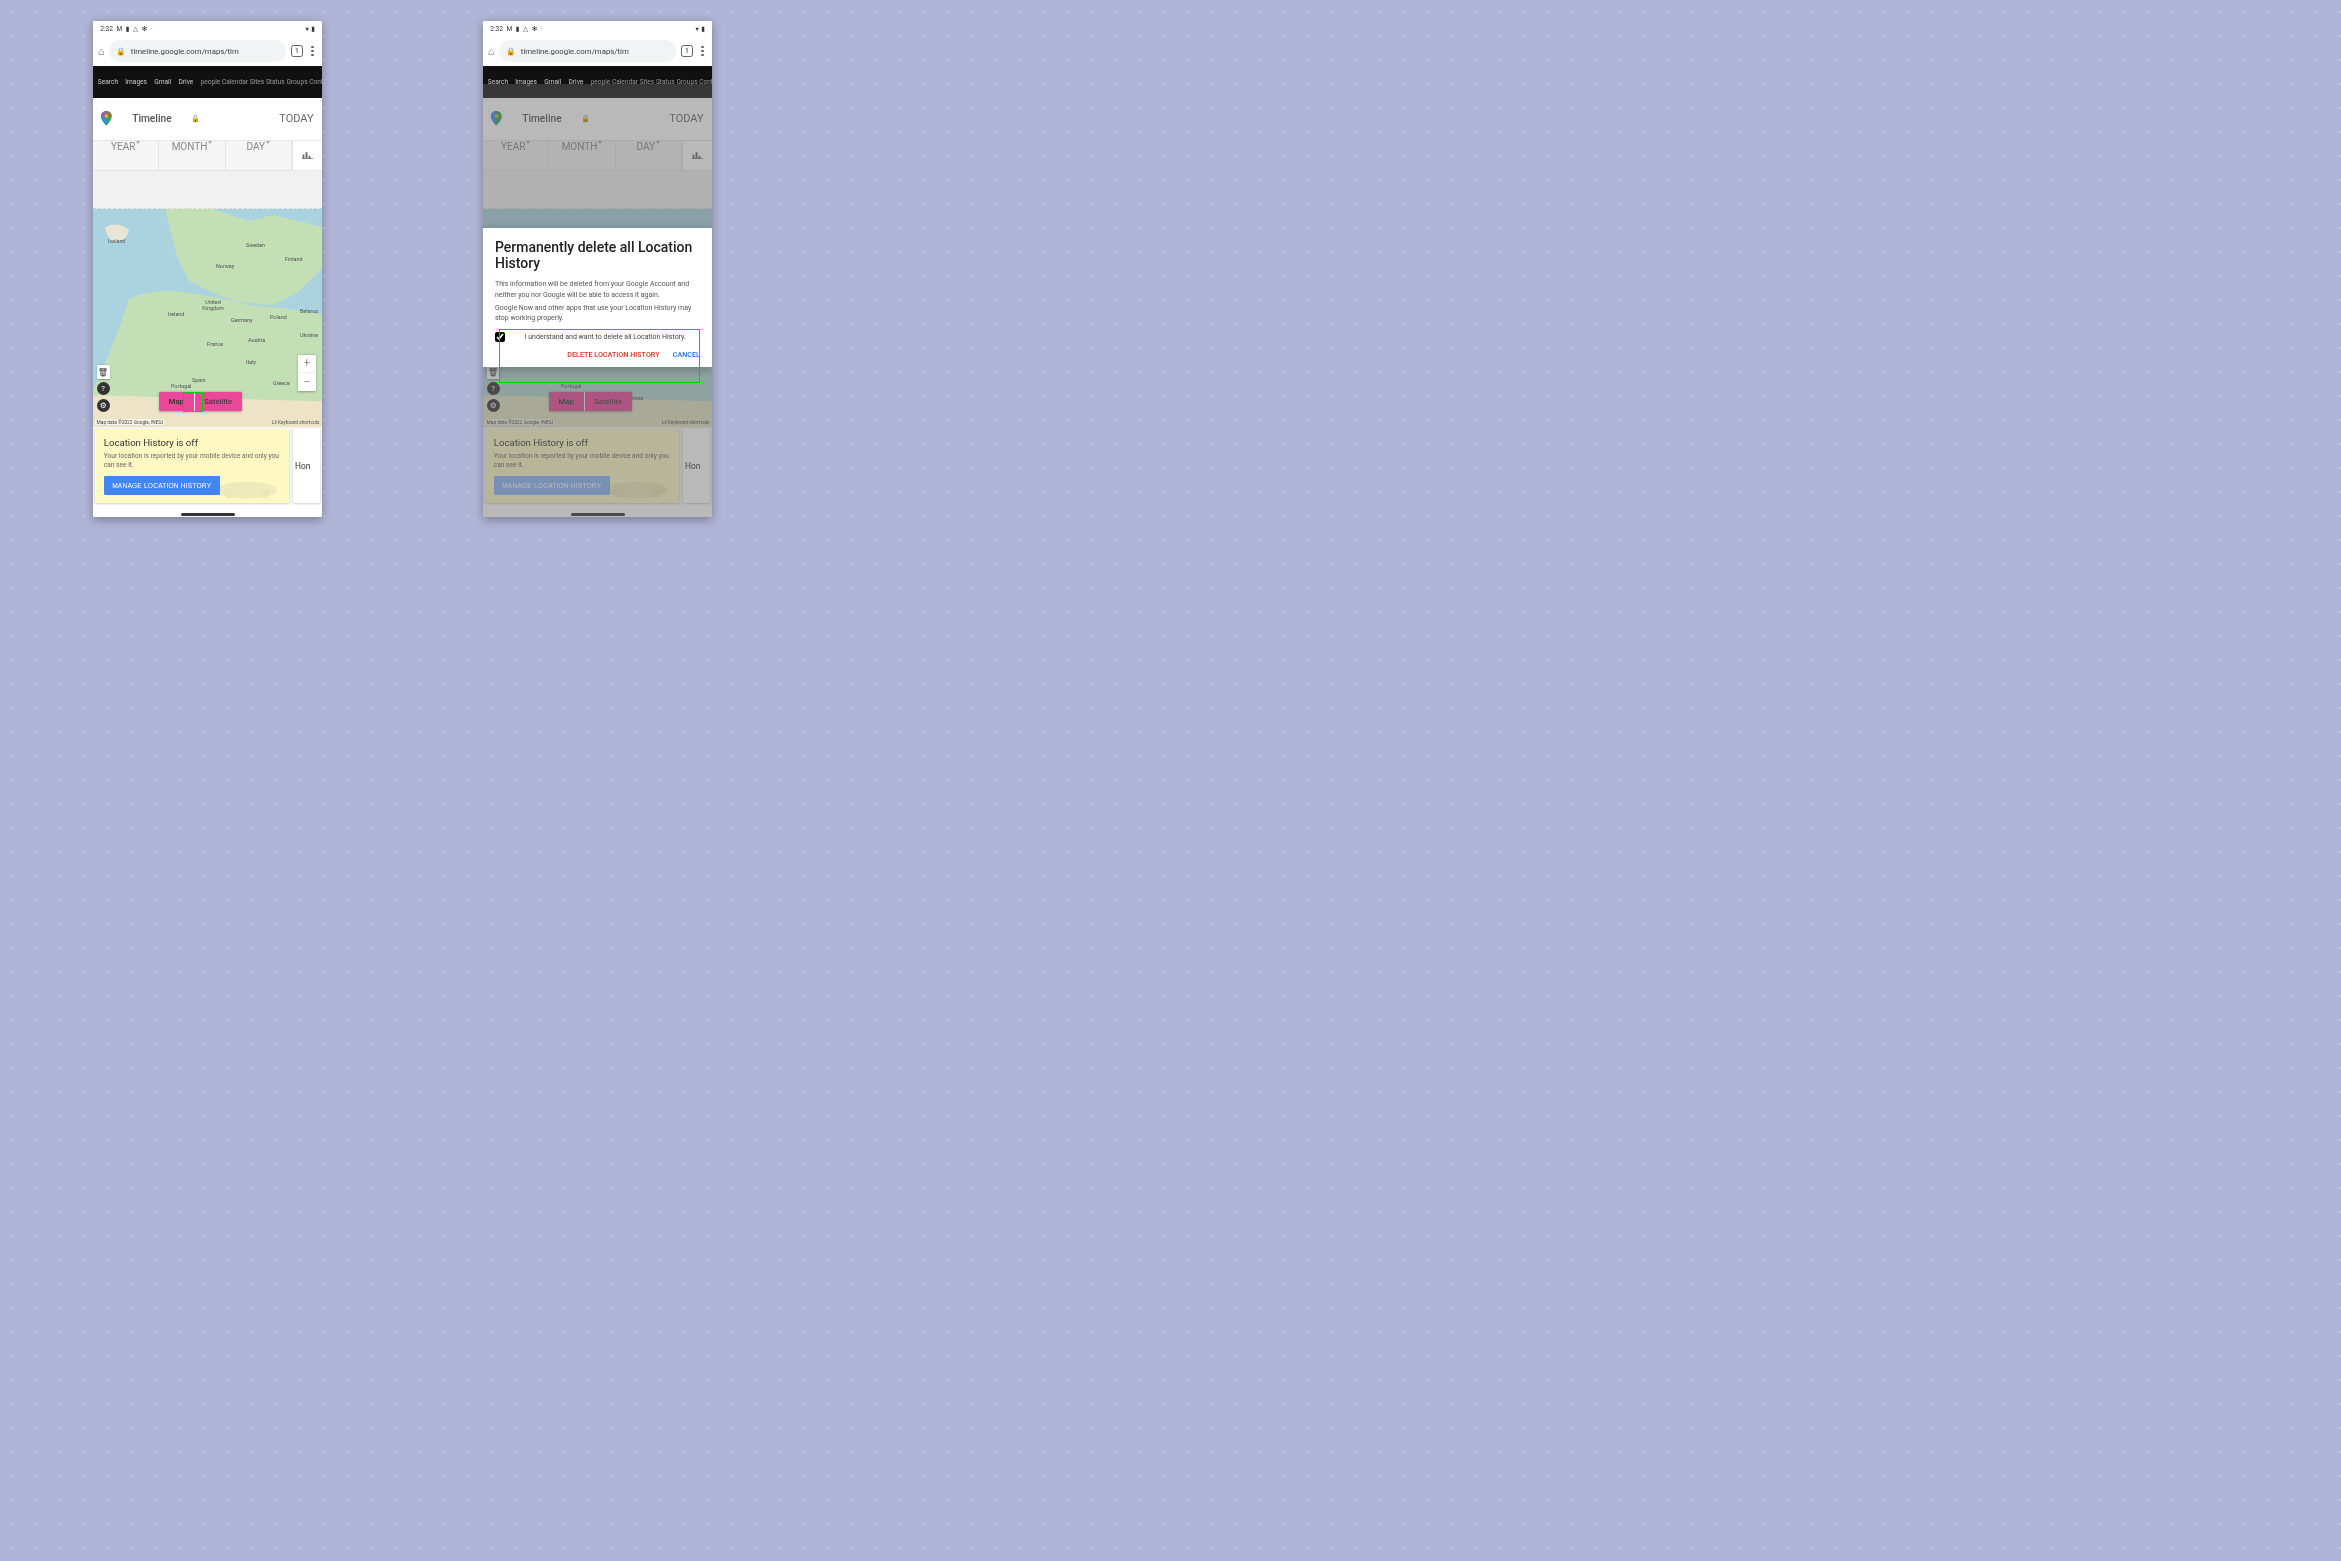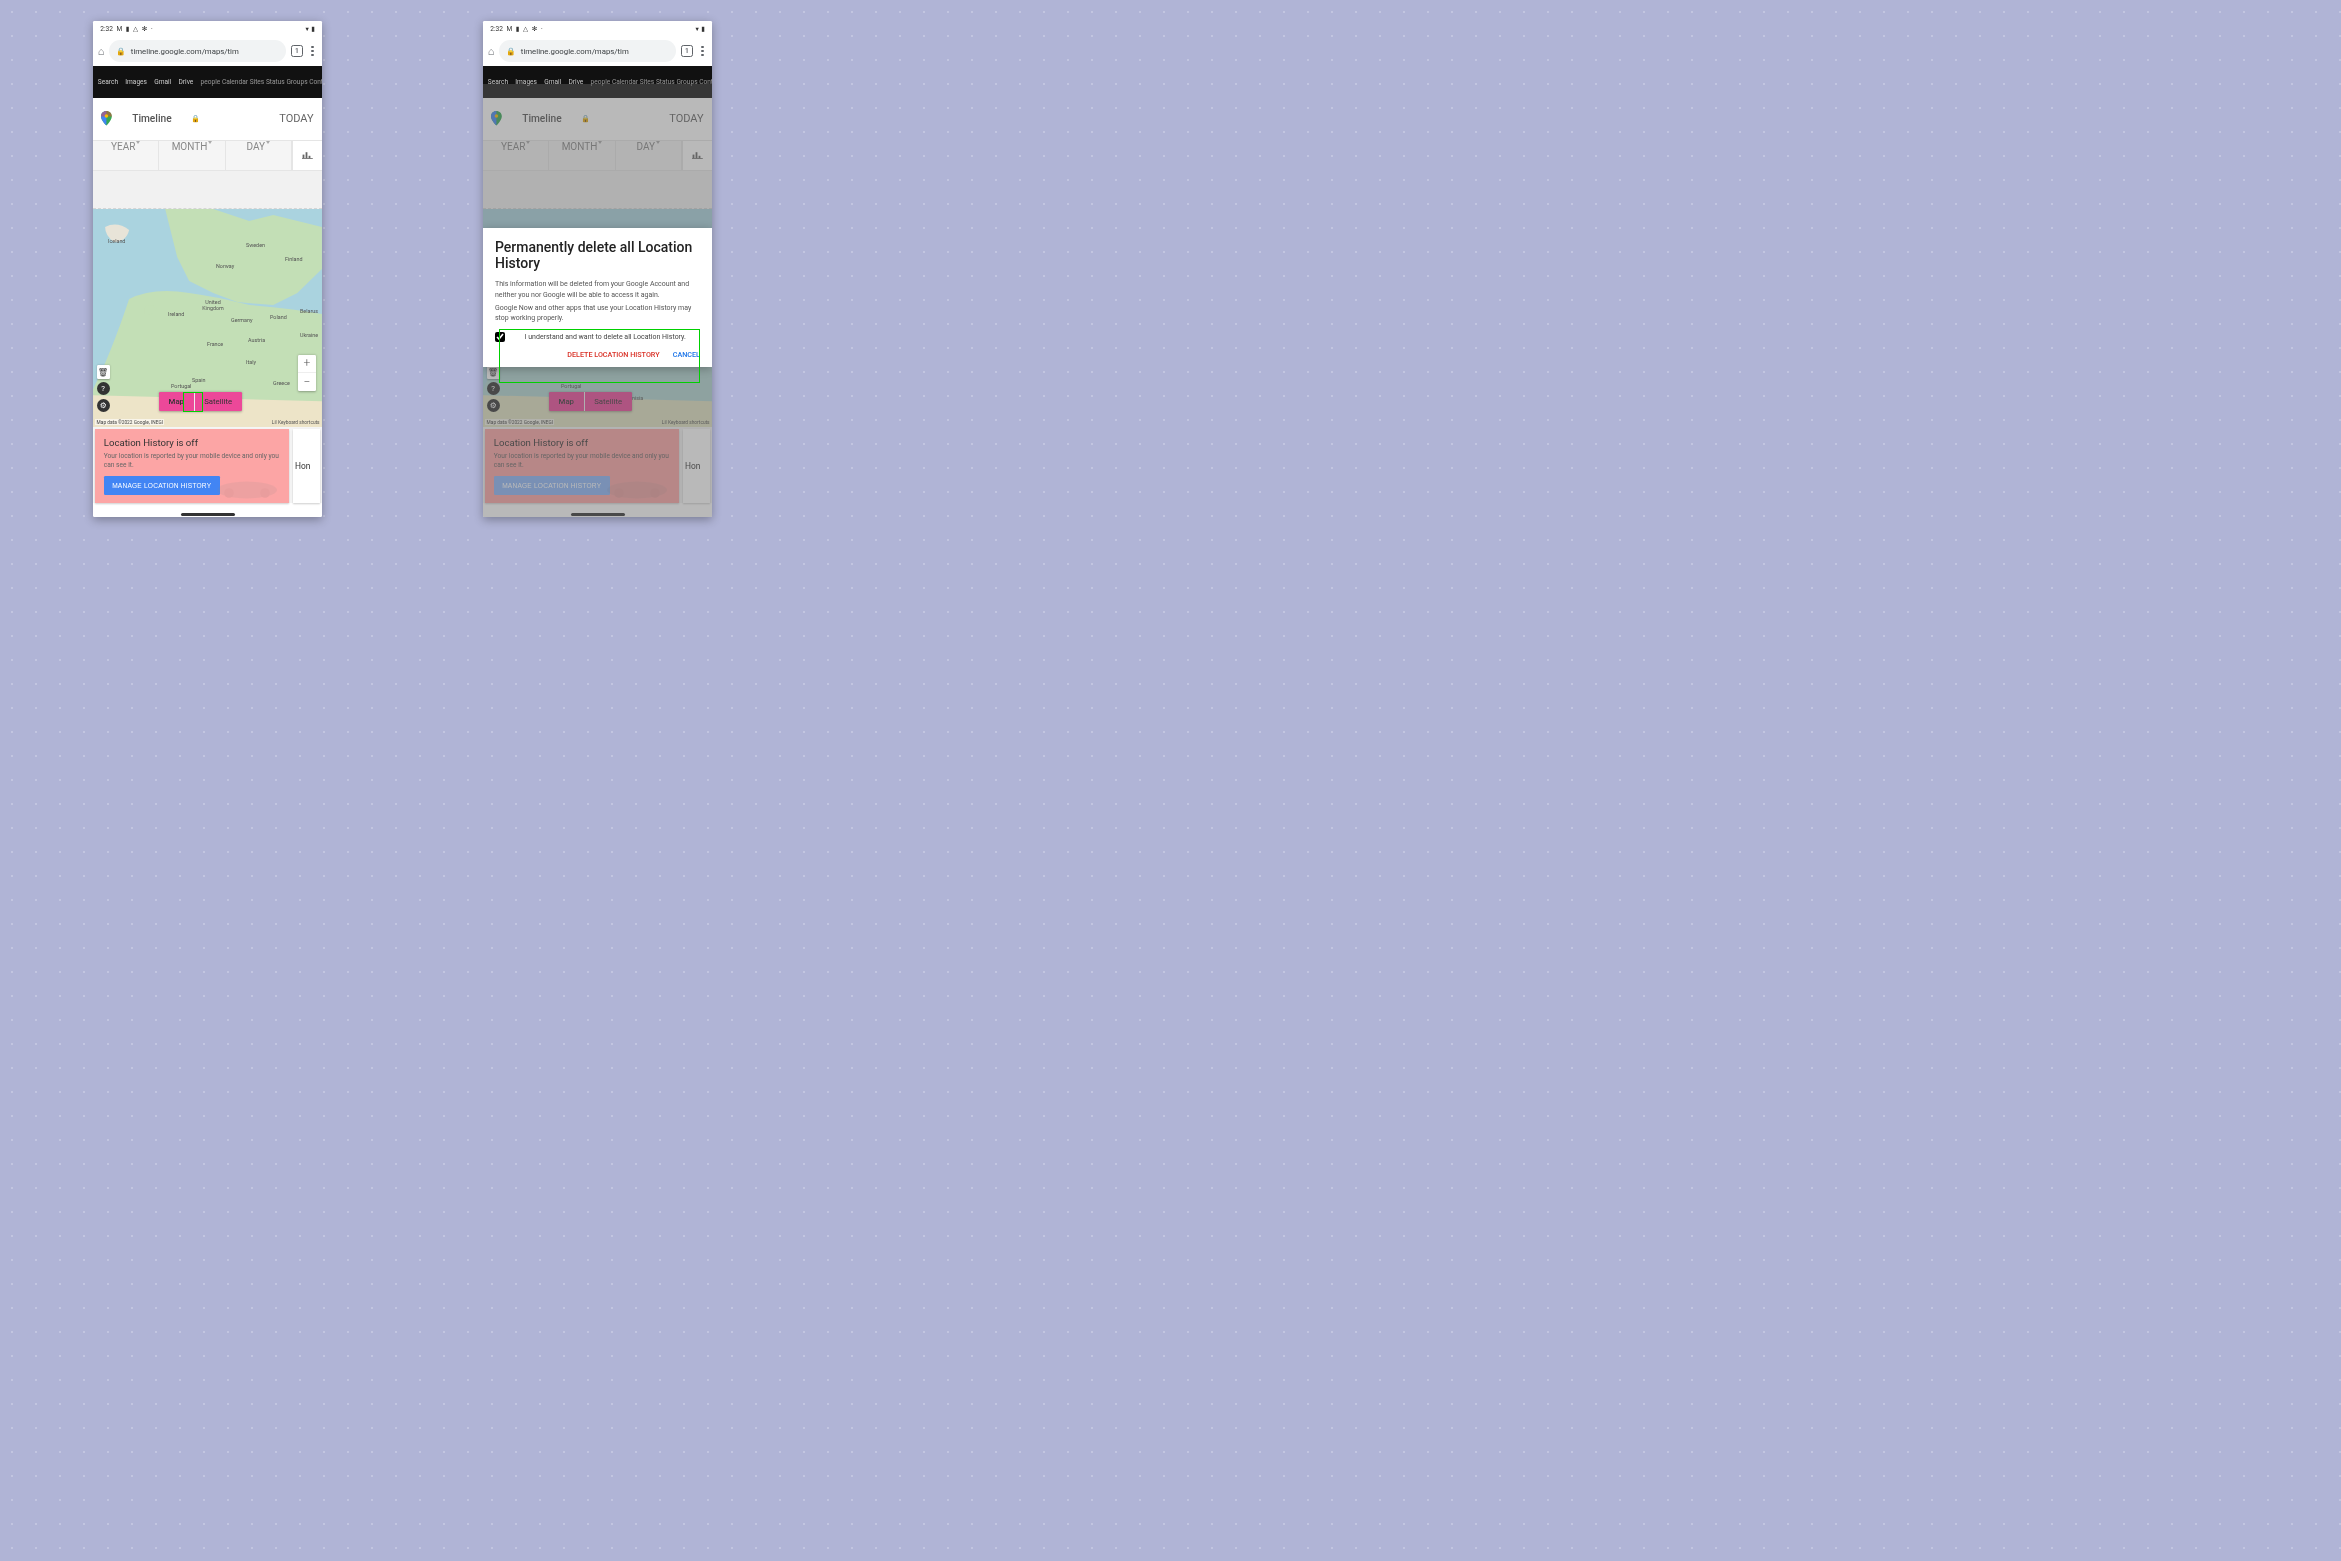--- a/index.html
+++ b/index.html
@@ -173,21 +173,21 @@
 .maplabel { position: absolute; font-size: 5.4px; color: #555; }
 
 .bottomrow {
   display: flex;
   gap: 3.6px;
   padding: 2.4px 2.4px 0 2.4px;
   background: #f5f5f5;
 }
 .lh-card {
   flex: 1;
-  background: #fca5a5;
+  background: #fef9c3;
   box-shadow: 0 0.6px 1.8px rgba(0,0,0,0.2);
   padding: 8.4px 8.4px 7.2px 8.4px;
   position: relative;
   overflow: hidden;
 }
 .lh-card h2 { font-size: 9.6px; font-weight: 400; color: #333; margin-bottom: 3.6px; }
 .lh-card p { font-size: 6.6px; color: #666; line-height: 1.4; margin-bottom: 6px; }
 .managebtn {
   background: #4285f4;
   color: #fff;

